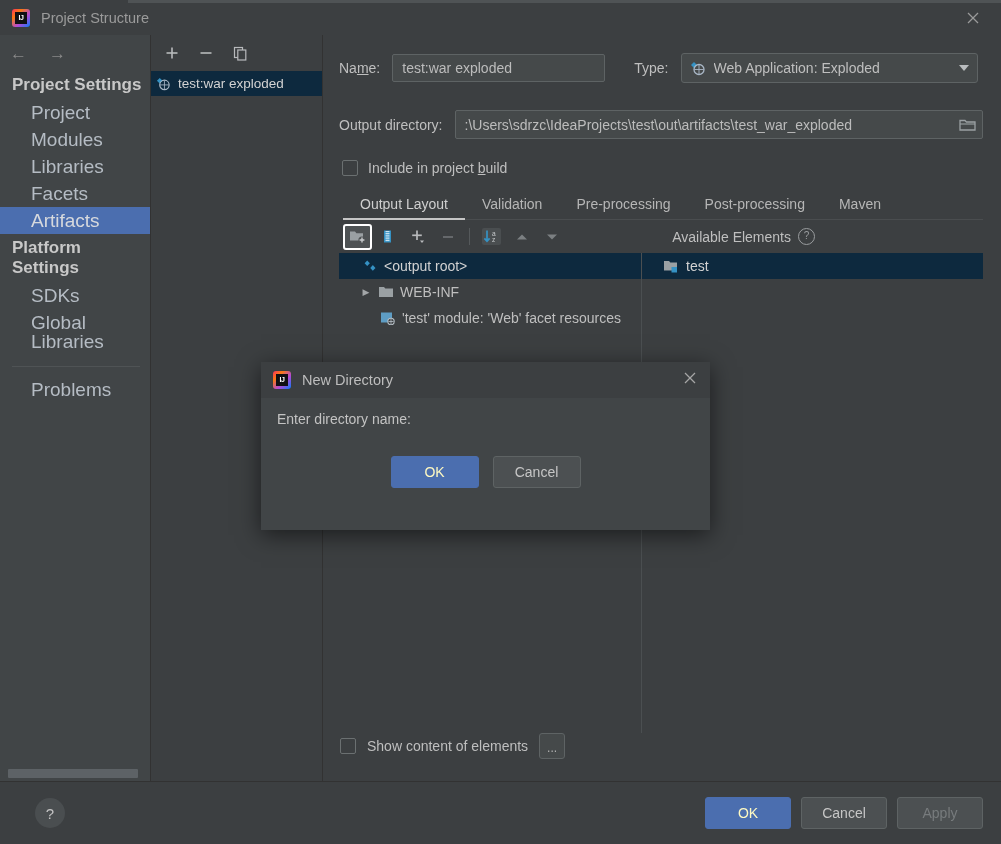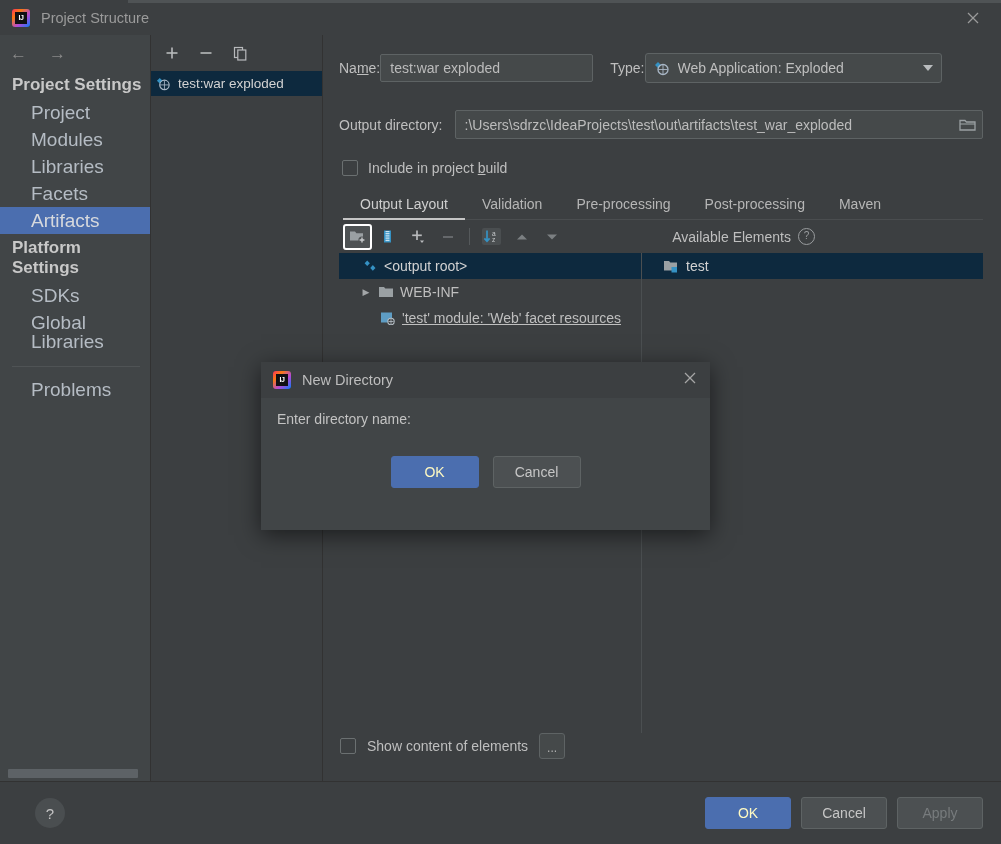--- a/index.html
+++ b/index.html
@@ -204,20 +204,21 @@
     padding: 18px 18px 0 16px;
     flex: 1 1 auto;
     display: flex;
     flex-direction: column;
     min-height: 0;
   }
 
   .row-name {
     display: flex;
     align-items: center;
+    gap: 12px;
   }
   .fld-label { color: #bfbfbf; font-size: 14px; white-space: nowrap; }
   .fld-label u { text-decoration: underline; }
 
   .text-field {
     background: #45494a;
     border: 1px solid #5e6364;
     color: #bcbcbc;
     font-size: 14px;
     padding: 5px 9px;
@@ -412,21 +413,21 @@
     color: #d2d2d2;
   }
   .tw-arrow {
     width: 12px;
     color: #a3a6a8;
     font-size: 9px;
     flex: 0 0 auto;
     text-align: center;
   }
   .indent-1 { padding-left: 21px; }
-  .indent-2 { padding-left: 41px; text-decoration: underline; }
+  .indent-2 { padding-left: 41px; }
 
   
   .detail-bottom {
     display: flex;
     align-items: center;
     gap: 11px;
     padding: 0 0 22px 17px;
     flex: 0 0 auto;
   }
   .dots-btn {

